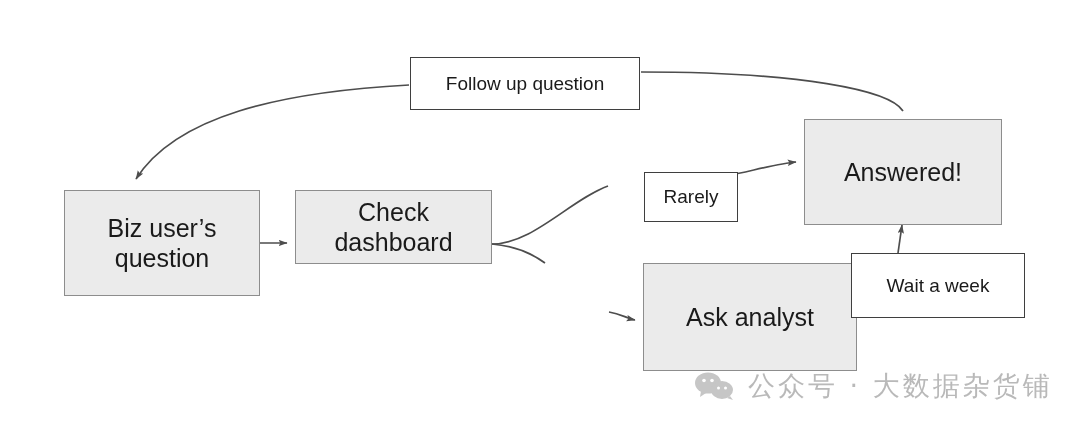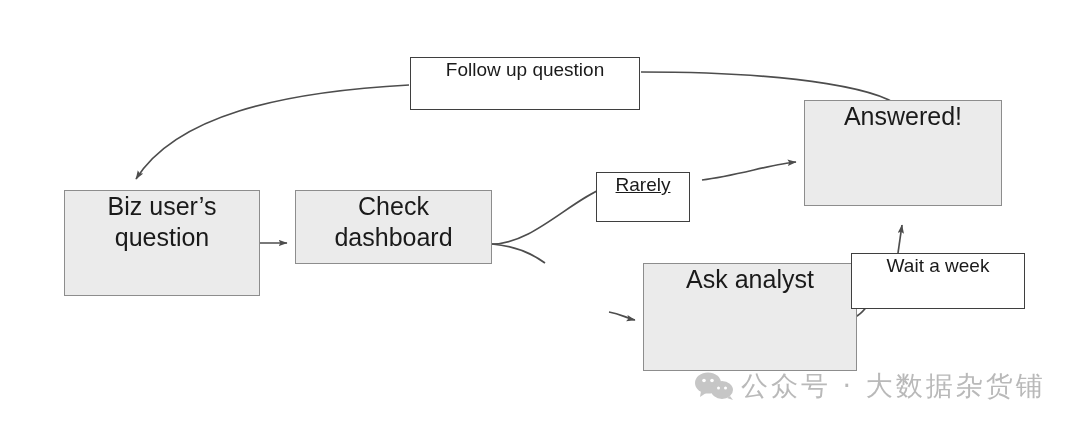--- a/index.html
+++ b/index.html
@@ -21,20 +21,21 @@
     position: absolute;
     left: 0;
     top: 0;
     width: 1080px;
     height: 429px;
   }
   .node {
     position: absolute;
     box-sizing: border-box;
     display: flex;
+    align-items: center;
     justify-content: center;
     text-align: center;
     line-height: 1.22;
     color: #1a1a1a;
     z-index: 2;
   }
   .node-process {
     background: #ebebeb;
     border: 1.6px solid #8d8d8d;
     font-size: 25px;
@@ -48,21 +49,21 @@
     font-size: 19px;
   }
   .node-inner {
     padding: 0 6px;
     white-space: pre-line;
   }
   #watermark {
     position: absolute;
     display: flex;
     align-items: center;
-    gap: 5px;
+    gap: 12px;
     z-index: 3;
     user-select: none;
   }
   #watermark .wm-text {
     font-size: 27px;
     color: #b9b9b9;
     letter-spacing: 3px;
     white-space: pre;
     font-family: "DejaVu Sans", sans-serif;
   }
@@ -111,34 +112,34 @@
 
   <div class="node node-process" style="left:295px; top:190px; width:197px; height:74px;">
     <span class="node-inner">Check
 dashboard</span>
   </div>
 
   <div class="node node-process" style="left:643px; top:263px; width:214px; height:108px;">
     <span class="node-inner">Ask analyst</span>
   </div>
 
-  <div class="node node-process" style="left:804px; top:100px; width:198px; height:106px;">
+  <div class="node node-process" style="left:804px; top:119px; width:198px; height:106px;">
     <span class="node-inner">Answered!</span>
   </div>
 
   <div class="node node-label wide" style="left:410px; top:57px; width:230px; height:53px;">
     <span class="node-inner">Follow up question</span>
   </div>
 
-  <div class="node node-label" style="left:596px; top:172px; width:94px; height:50px;text-decoration:underline;">
+  <div class="node node-label" style="left:644px; top:172px; width:94px; height:50px;">
     <span class="node-inner">Rarely</span>
   </div>
 
 
-  <div class="node node-label" style="left:851px; top:253px; width:174px; height:56px;">
+  <div class="node node-label" style="left:851px; top:253px; width:174px; height:65px;">
     <span class="node-inner">Wait a week</span>
   </div>
 
   <div id="watermark" style="left:694px; top:368px;">
     <span class="wm-logo">
       <svg viewBox="0 0 42 30" width="42" height="30" xmlns="http://www.w3.org/2000/svg">
         <ellipse cx="14" cy="12" rx="13" ry="10.5" fill="#c6c6c6"></ellipse>
         <path d="M7,20 L6,26 L12,22 z" fill="#c6c6c6"></path>
         <circle cx="10" cy="9.5" r="1.8" fill="#ffffff"></circle>
         <circle cx="18" cy="9.5" r="1.8" fill="#ffffff"></circle>

